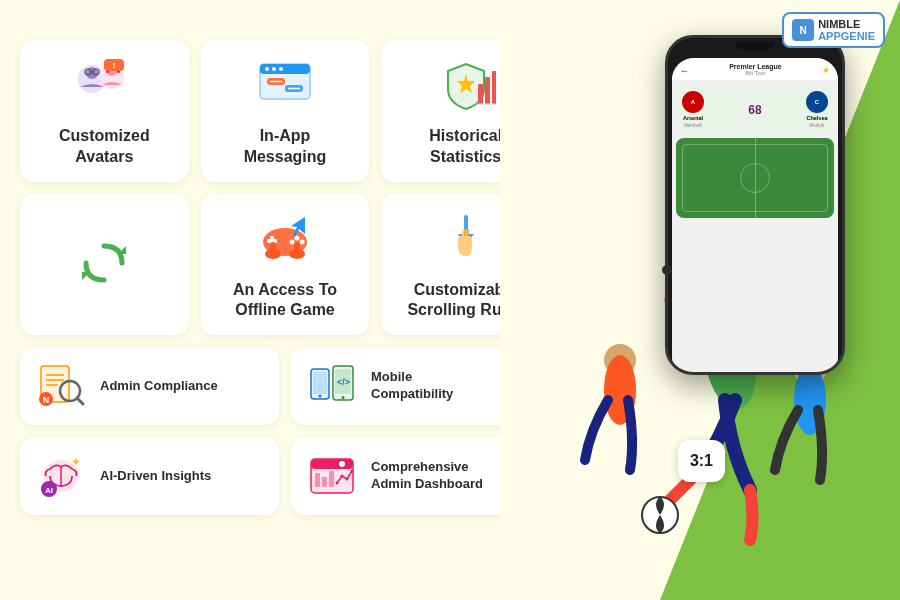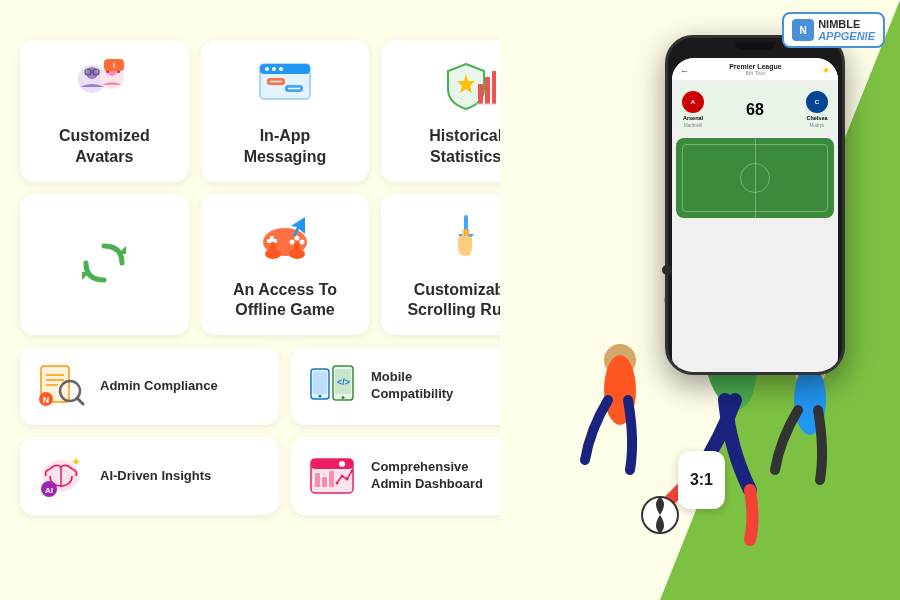--- a/index.html
+++ b/index.html
@@ -40,21 +40,20 @@
     }
     .logo-text {
       font-size: 11px;
       font-weight: 800;
       color: #2c2c2c;
       line-height: 1.1;
       text-transform: uppercase;
     }
     .logo-text span {
       color: #4a90d9;
-      font-style: italic;
     }
 
     
     .grid-area {
       position: absolute;
       top: 40px;
       left: 20px;
       width: 530px;
     }
 
@@ -453,37 +452,37 @@
         </div>
         <span style="font-size:9px;color:#ffc107;">★</span>
       </div>
 
       <div style="background:#e8f4e8;margin:4px;border-radius:8px;padding:6px;display:flex;align-items:center;justify-content:space-between;">
         <div style="display:flex;flex-direction:column;align-items:center;gap:2px;">
           <div style="width:22px;height:22px;background:#cc0000;border-radius:50%;display:flex;align-items:center;justify-content:center;color:white;font-size:6px;font-weight:bold;">A</div>
           <div style="font-size:5.5px;font-weight:700;">Arsenal</div>
           <div style="font-size:4.5px;color:#888;">Martinelli</div>
         </div>
-        <div style="font-size:16px;font-weight:900;color:#000000;">68</div>
+        <div style="font-size:12px;font-weight:900;color:#701a75;">68</div>
         <div style="display:flex;flex-direction:column;align-items:center;gap:2px;">
           <div style="width:22px;height:22px;background:#034694;border-radius:50%;display:flex;align-items:center;justify-content:center;color:white;font-size:6px;font-weight:bold;">C</div>
           <div style="font-size:5.5px;font-weight:700;">Chelsea</div>
           <div style="font-size:4.5px;color:#888;">Mudryk</div>
         </div>
       </div>
 
       <div class="phone-field">
         <div class="field-lines"></div>
         <div class="field-center"></div>
         <line x1="50%" y1="0" x2="50%" y2="100%" style="position:absolute;top:0;left:50%;width:1px;height:100%;background:rgba(255,255,255,0.3);"></line>
       </div>
     </div>
   </div>
 
-  <div style="position:absolute;bottom:91px;right:175px;background:white;border-radius:12px;padding:20px 12px;font-size:16px;font-weight:900;color:#1a1a1a;z-index:8;box-shadow:0 2px 8px rgba(0,0,0,0.2);">3:1</div>
+  <div style="position:absolute;bottom:118px;right:175px;background:white;border-radius:12px;padding:12px 12px;font-size:16px;font-weight:900;color:#1a1a1a;z-index:8;box-shadow:0 2px 8px rgba(0,0,0,0.2);">3:1</div>
 
   <div style="position:absolute;width:10px;height:10px;background:#2c2c2c;border-radius:50%;top:265px;right:228px;z-index:8;"></div>
 
   <svg style="position:absolute;bottom:0;right:10px;width:340px;height:500px;z-index:4;" viewBox="0 0 340 500">
 
     <g transform="translate(100, 60)">
 
       <ellipse cx="80" cy="200" rx="25" ry="50" fill="#4caf50" transform="rotate(-10, 80, 200)"></ellipse>
 
       <circle cx="85" cy="140" r="22" fill="#d4a76a"></circle>

